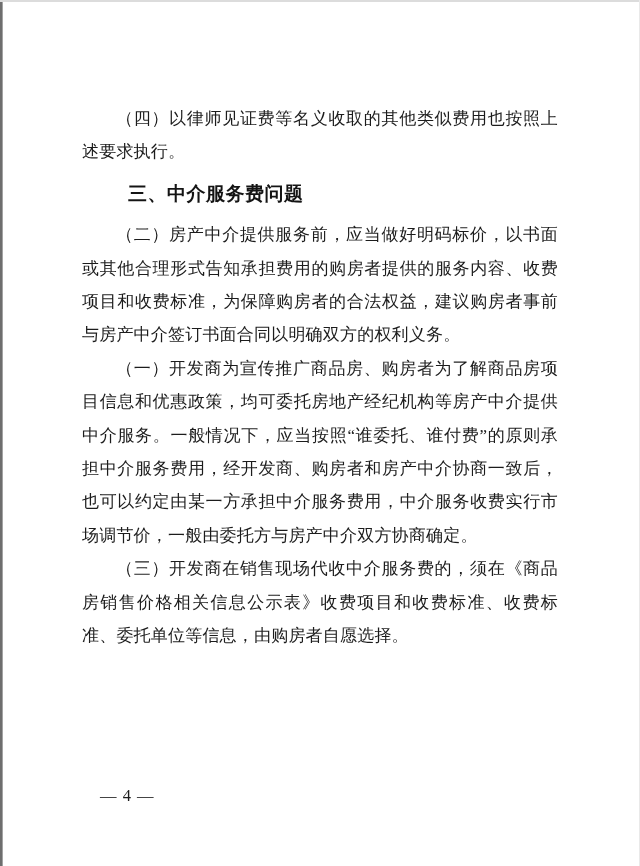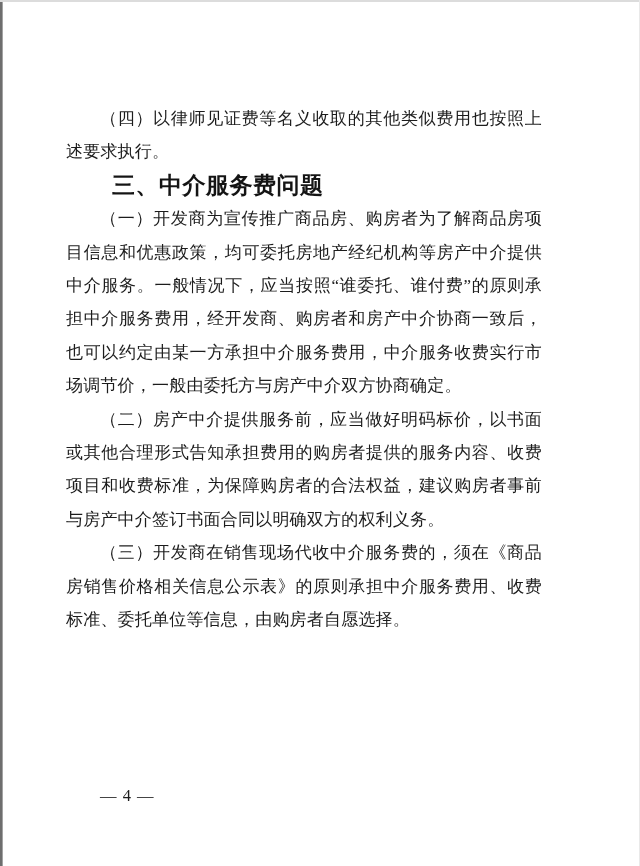--- a/index.html
+++ b/index.html
@@ -30,38 +30,38 @@
     background: #dcdcdc;
   }
   .edge-right {
     position: absolute;
     right: 0; top: 0;
     width: 1px; height: 866px;
     background: #e9e9e9;
   }
   .doc-content {
     position: absolute;
-    left: 66px;
+    left: 82px;
     top: 102px;
     width: 476px;
   }
   .doc-content p {
     margin: 0;
     font-size: 17px;
     line-height: 33.4px;
     text-align: justify;
     text-justify: inter-ideograph;
     text-indent: 2em;
     letter-spacing: 0.2px;
   }
   .section-heading {
-    margin: 0;
+    margin: 8px;
     font-family: "Liberation Sans", "DejaVu Sans", sans-serif;
     font-weight: 700;
-    font-size: 23px;
+    font-size: 19px;
     line-height: 33.4px;
     text-indent: 2em;
     letter-spacing: 0.5px;
     color: #141414;
   }
   .page-number {
     position: absolute;
     left: 100px;
     top: 784px;
     font-size: 16.5px;
@@ -77,23 +77,23 @@
 
   <div class="edge-left"></div>
   <div class="edge-top"></div>
   <div class="edge-right"></div>
 
   <div class="doc-content">
     <p>（四）以律师见证费等名义收取的其他类似费用也按照上述要求执行。</p>
 
     <h2 class="section-heading">三、中介服务费问题</h2>
 
+    <p>（二）房产中介提供服务前，应当做好明码标价，以书面或其他合理形式告知承担费用的购房者提供的服务内容、收费项目和收费标准，为保障购房者的合法权益，建议购房者事前与房产中介签订书面合同以明确双方的权利义务。</p>
+
     <p>（一）开发商为宣传推广商品房、购房者为了解商品房项目信息和优惠政策，均可委托房地产经纪机构等房产中介提供中介服务。一般情况下，应当按照“谁委托、谁付费”的原则承担中介服务费用，经开发商、购房者和房产中介协商一致后，也可以约定由某一方承担中介服务费用，中介服务收费实行市场调节价，一般由委托方与房产中介双方协商确定。</p>
 
-    <p>（二）房产中介提供服务前，应当做好明码标价，以书面或其他合理形式告知承担费用的购房者提供的服务内容、收费项目和收费标准，为保障购房者的合法权益，建议购房者事前与房产中介签订书面合同以明确双方的权利义务。</p>
-
-    <p>（三）开发商在销售现场代收中介服务费的，须在《商品房销售价格相关信息公示表》的原则承担中介服务费用、收费标准、委托单位等信息，由购房者自愿选择。</p>
+    <p>（三）开发商在销售现场代收中介服务费的，须在《商品房销售价格相关信息公示表》收费项目和收费标准、收费标准、委托单位等信息，由购房者自愿选择。</p>
 
   </div>
 
   <div class="page-number">— 4 —</div>
 
 </div>
 
 </body></html>

